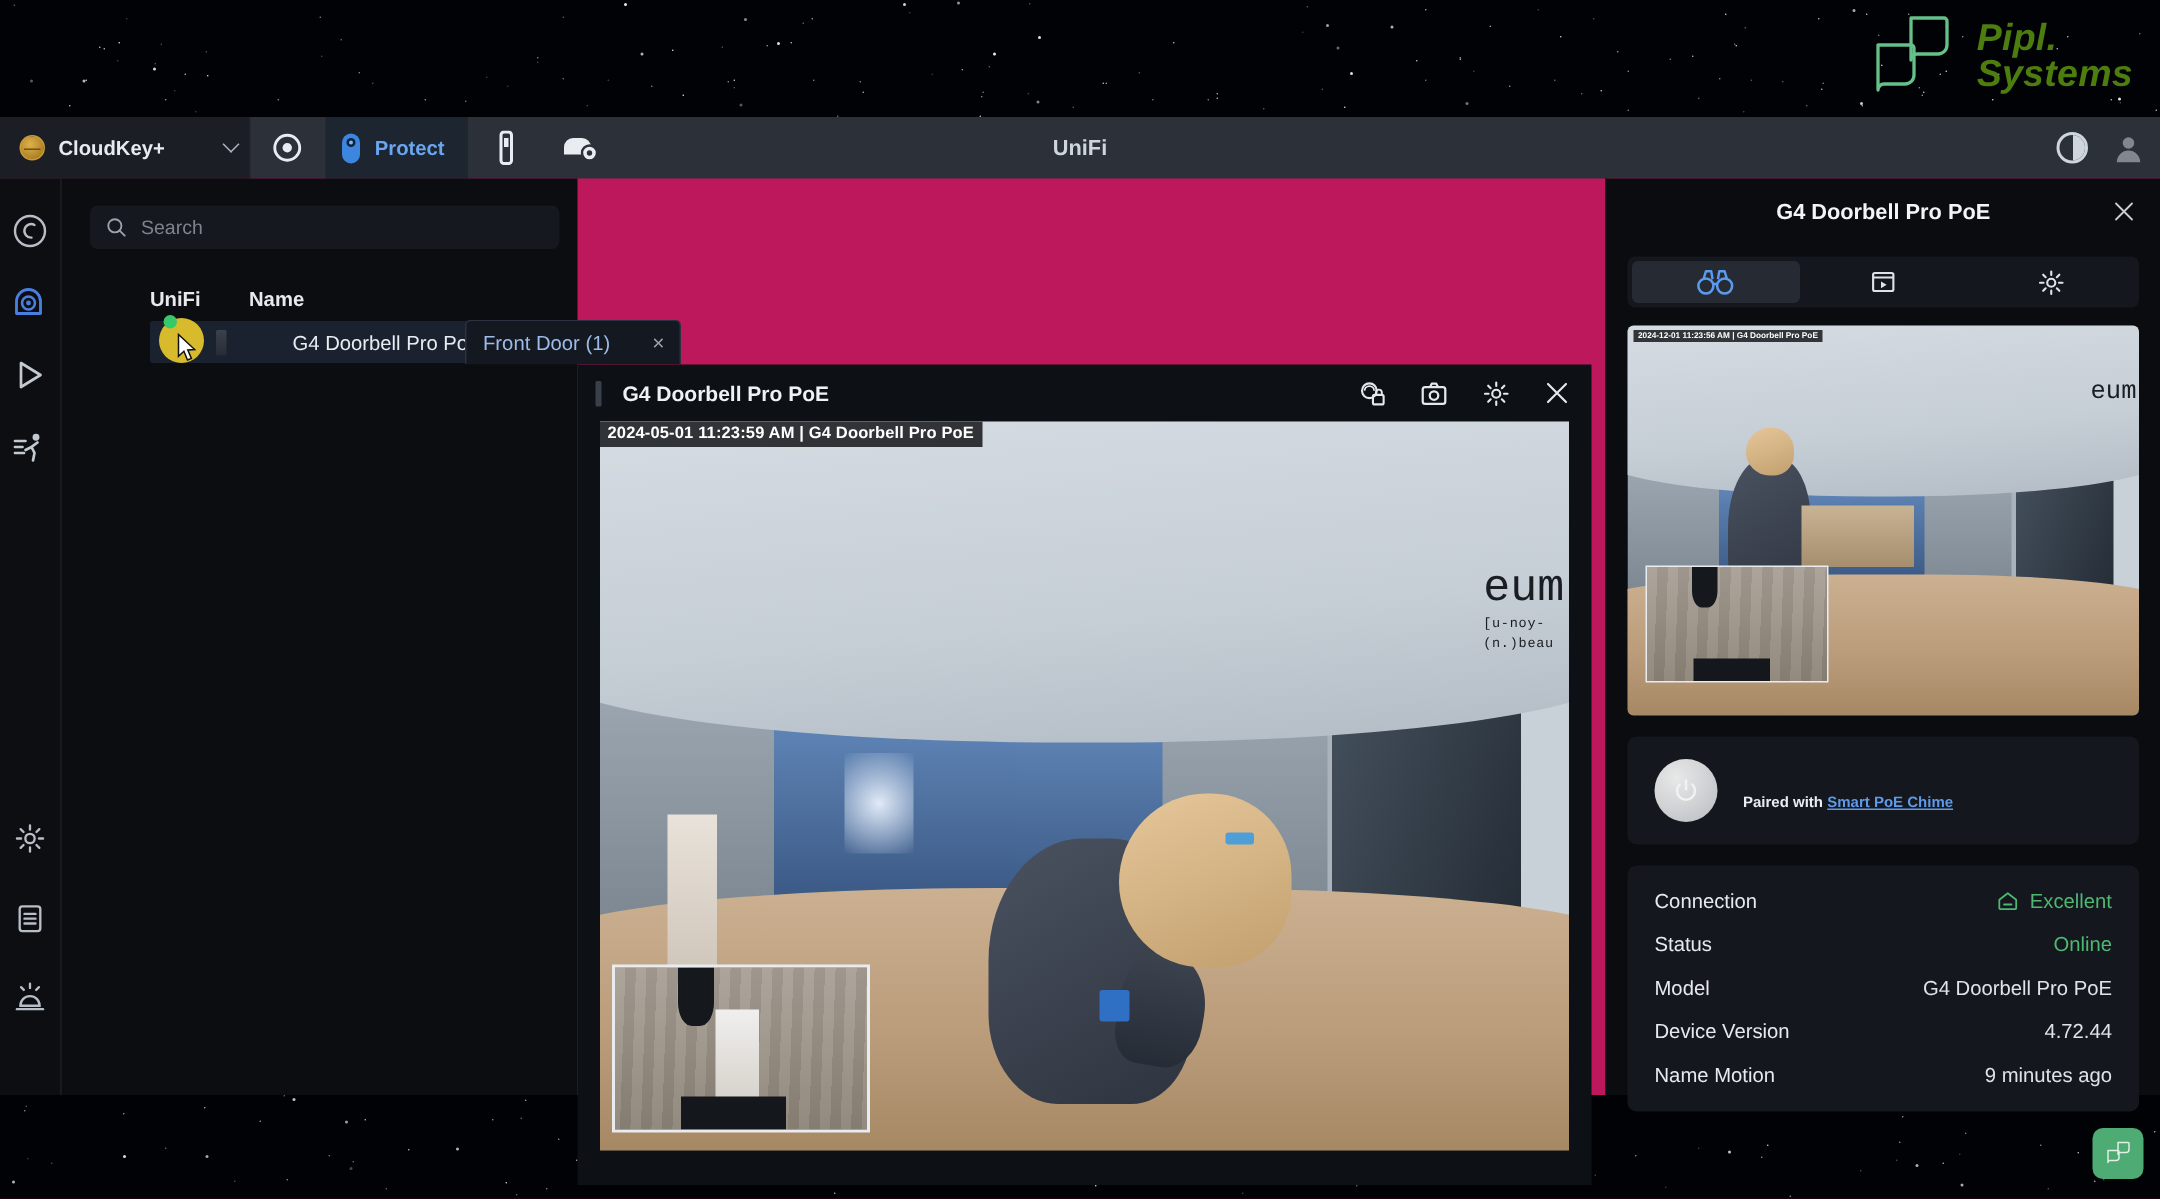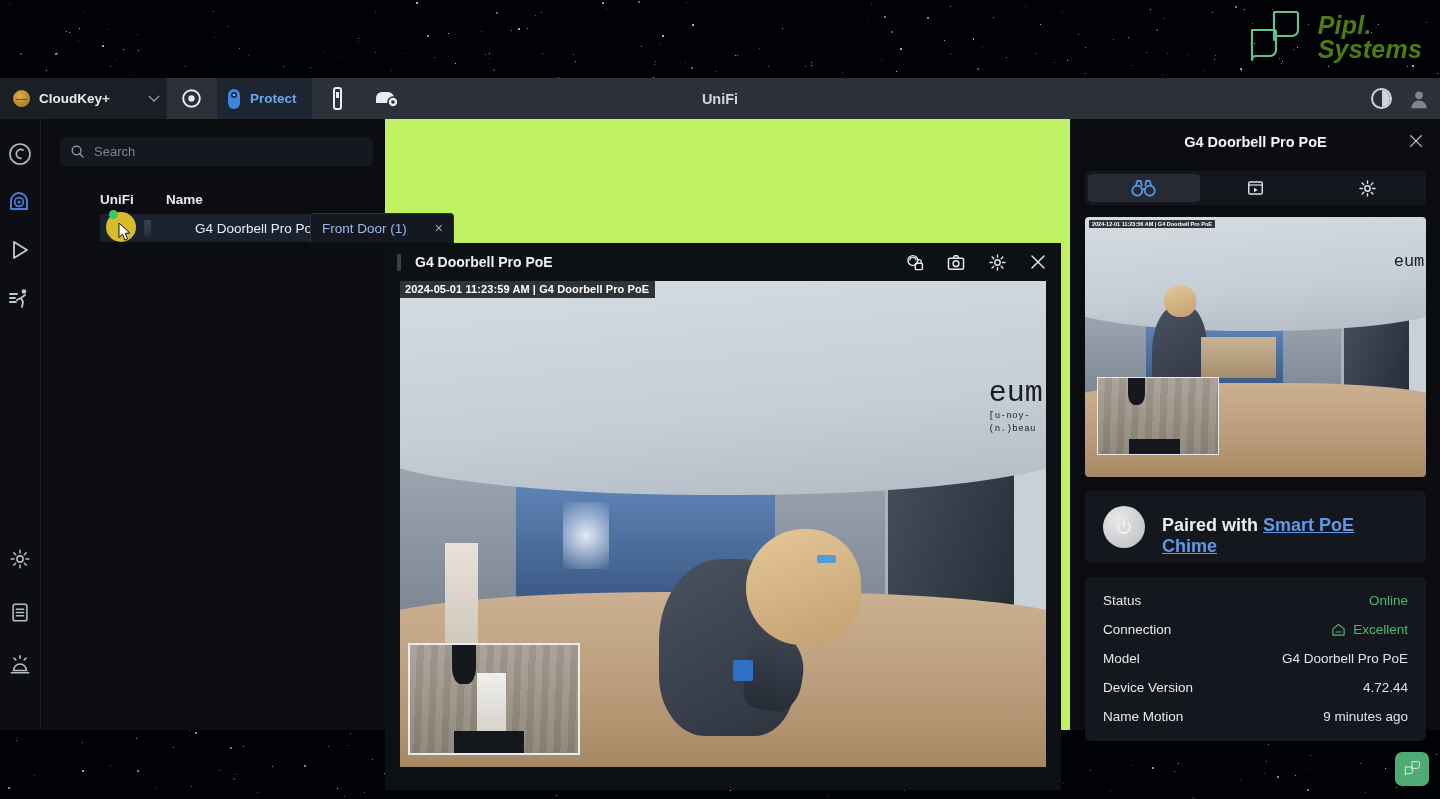--- a/index.html
+++ b/index.html
@@ -15,21 +15,21 @@
   .starfield { position: absolute; inset: 0; background: #000206; }
   .star { position: absolute; background: #fff; border-radius: 50%; opacity: .75; }
 
   
   .brand { position: absolute; right: 18px; top: 8px; display: flex; align-items: center; gap: 12px; }
   .brand-mark { width: 62px; height: 58px; }
   .brand-text { color: #4d7c0f; font-style: italic; font-weight: 700; line-height: .96;
                 font-size: 25px; letter-spacing: .2px; text-align: left; }
 
   
-  .app { position: absolute; left: 0; top: 78px; width: 1440px; height: 652px; background: #bef264; }
+  .app { position: absolute; left: 0; top: 78px; width: 1440px; height: 652px; background: #be185d; }
 
   .titlebar { position: relative; height: 41px; background: #2b3039; display: flex; align-items: center; }
   .tb-seg { height: 41px; display: flex; align-items: center; gap: 9px; padding: 0 13px; cursor: default; }
   .tb-sep { width: 1px; height: 41px; background: #20242b; }
   .tb-console { background: #1b1f25; padding-right: 8px; }
   .globe { width: 17px; height: 17px; border-radius: 50%;
            background: radial-gradient(circle at 40% 35%, #e0b04a, #9a7018);
            border: 1px solid #c99b38; position: relative; flex: none; }
   .globe:after { content:""; position:absolute; left:2px; right:2px; top:50%; height:1px; background:#6e5312; }
   .tb-label { color: #e7eaee; font-size: 13.5px; font-weight: 600; white-space: nowrap; }
@@ -102,21 +102,21 @@
   .dw-tab.active { background: #262b33; }
   .dw-thumb { margin: 12px 14px 0; height: 260px; background: #0f1216; border-radius: 4px; overflow: hidden; position: relative; }
   .dw-ts { position: absolute; left: 4px; top: 3px; z-index: 5; color: #fff; font-size: 5.5px;
            font-weight: 700; background: rgba(10,12,15,.8); padding: 1px 3px; }
   .dw-pip { position: absolute; left: 12px; bottom: 22px; width: 122px; height: 78px; border: 1px solid #e9ecef; overflow: hidden; z-index: 6; }
   .dw-card { margin: 14px 14px 0; background: #14171d; border-radius: 6px; }
   .paired { height: 72px; display: flex; align-items: center; padding: 0 18px; gap: 17px; }
   .paired-av { width: 42px; height: 42px; border-radius: 50%;
                background: radial-gradient(circle at 35% 30%, #e8e8e8, #b9bdc1); display: flex;
                align-items: center; justify-content: center; flex: none; }
-  .paired-tx { color: #e9ecf1; font-size: 18px; font-weight: 600; margin-top: 17px; }
+  .paired-tx { color: #e9ecf1; font-size: 10px; font-weight: 600; margin-top: 17px; }
   .paired-tx a { color: #5f9ae8; }
   .kv { display: flex; align-items: center; justify-content: space-between; padding: 0 18px; height: 29px; }
   .kv .k { color: #e6e9ee; font-size: 13.5px; }
   .kv .v { color: #dfe3e9; font-size: 13.5px; display: flex; align-items: center; gap: 7px; }
   .v.green { color: #4eb871; }
   .infolist { padding: 9px 0 10px; }
 
   
   .fab { position: absolute; right: 11px; bottom: 13px; width: 34px; height: 34px; border-radius: 7px;
          background: #4eab74; display: flex; align-items: center; justify-content: center; cursor: pointer; }
@@ -722,34 +722,34 @@
           <span class="paired-tx">
             <span>Paired with</span>
             <a href="#">Smart PoE Chime</a>
           </span>
         </div>
       </div>
 
       <div class="dw-card">
         <div class="infolist">
           <div class="kv">
-            <span class="k">Status</span>
-            <span class="v green">Online</span>
-          </div>
-          <div class="kv">
             <span class="k">Connection</span>
             <span class="v green">
               <svg width="15" height="15" viewBox="0 0 24 24">
                 <path d="M3 11 L12 4 L21 11 V20 a1 1 0 0 1 -1 1 H4 a1 1 0 0 1 -1 -1 Z" fill="none" stroke="#4eb871" stroke-width="1.9" stroke-linejoin="round"></path>
                 <path d="M8 16 h8" stroke="#4eb871" stroke-width="1.9" stroke-linecap="round"></path>
               </svg>
               <span>Excellent</span>
             </span>
           </div>
           <div class="kv">
+            <span class="k">Status</span>
+            <span class="v green">Online</span>
+          </div>
+          <div class="kv">
             <span class="k">Model</span>
             <span class="v">G4 Doorbell Pro PoE</span>
           </div>
           <div class="kv">
             <span class="k">Device Version</span>
             <span class="v">4.72.44</span>
           </div>
           <div class="kv">
             <span class="k">Name Motion</span>
             <span class="v">9 minutes ago</span>

